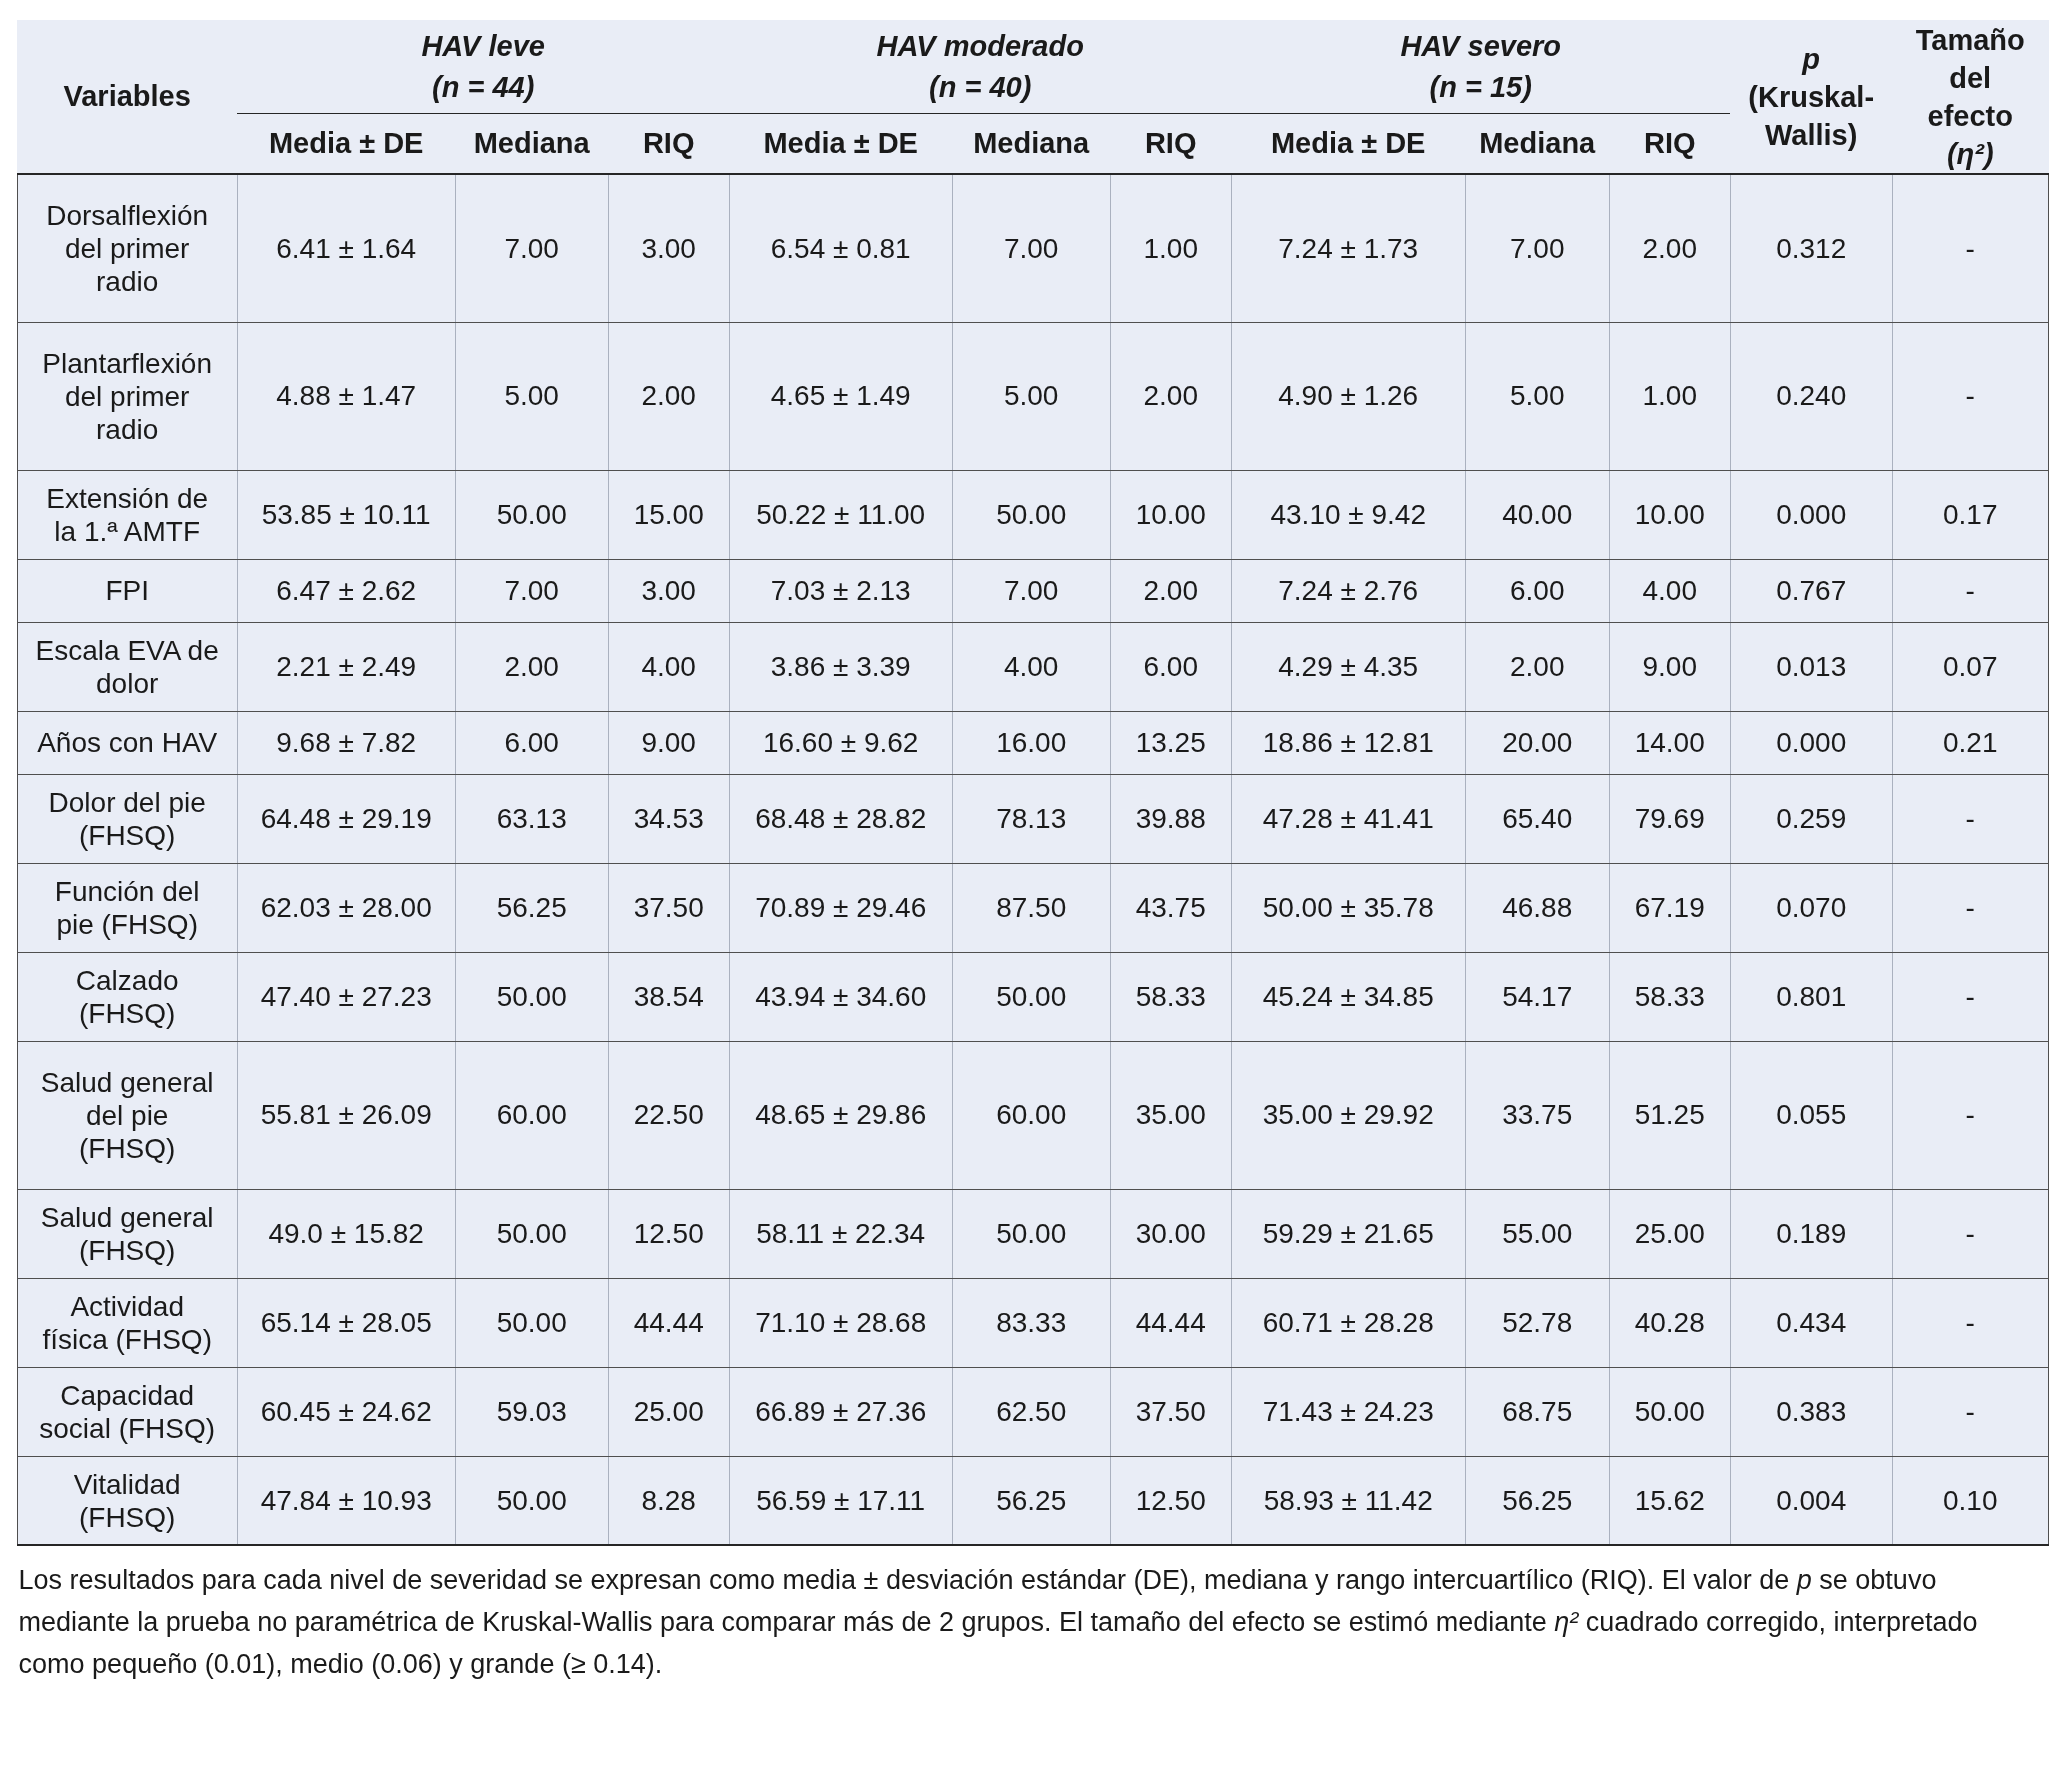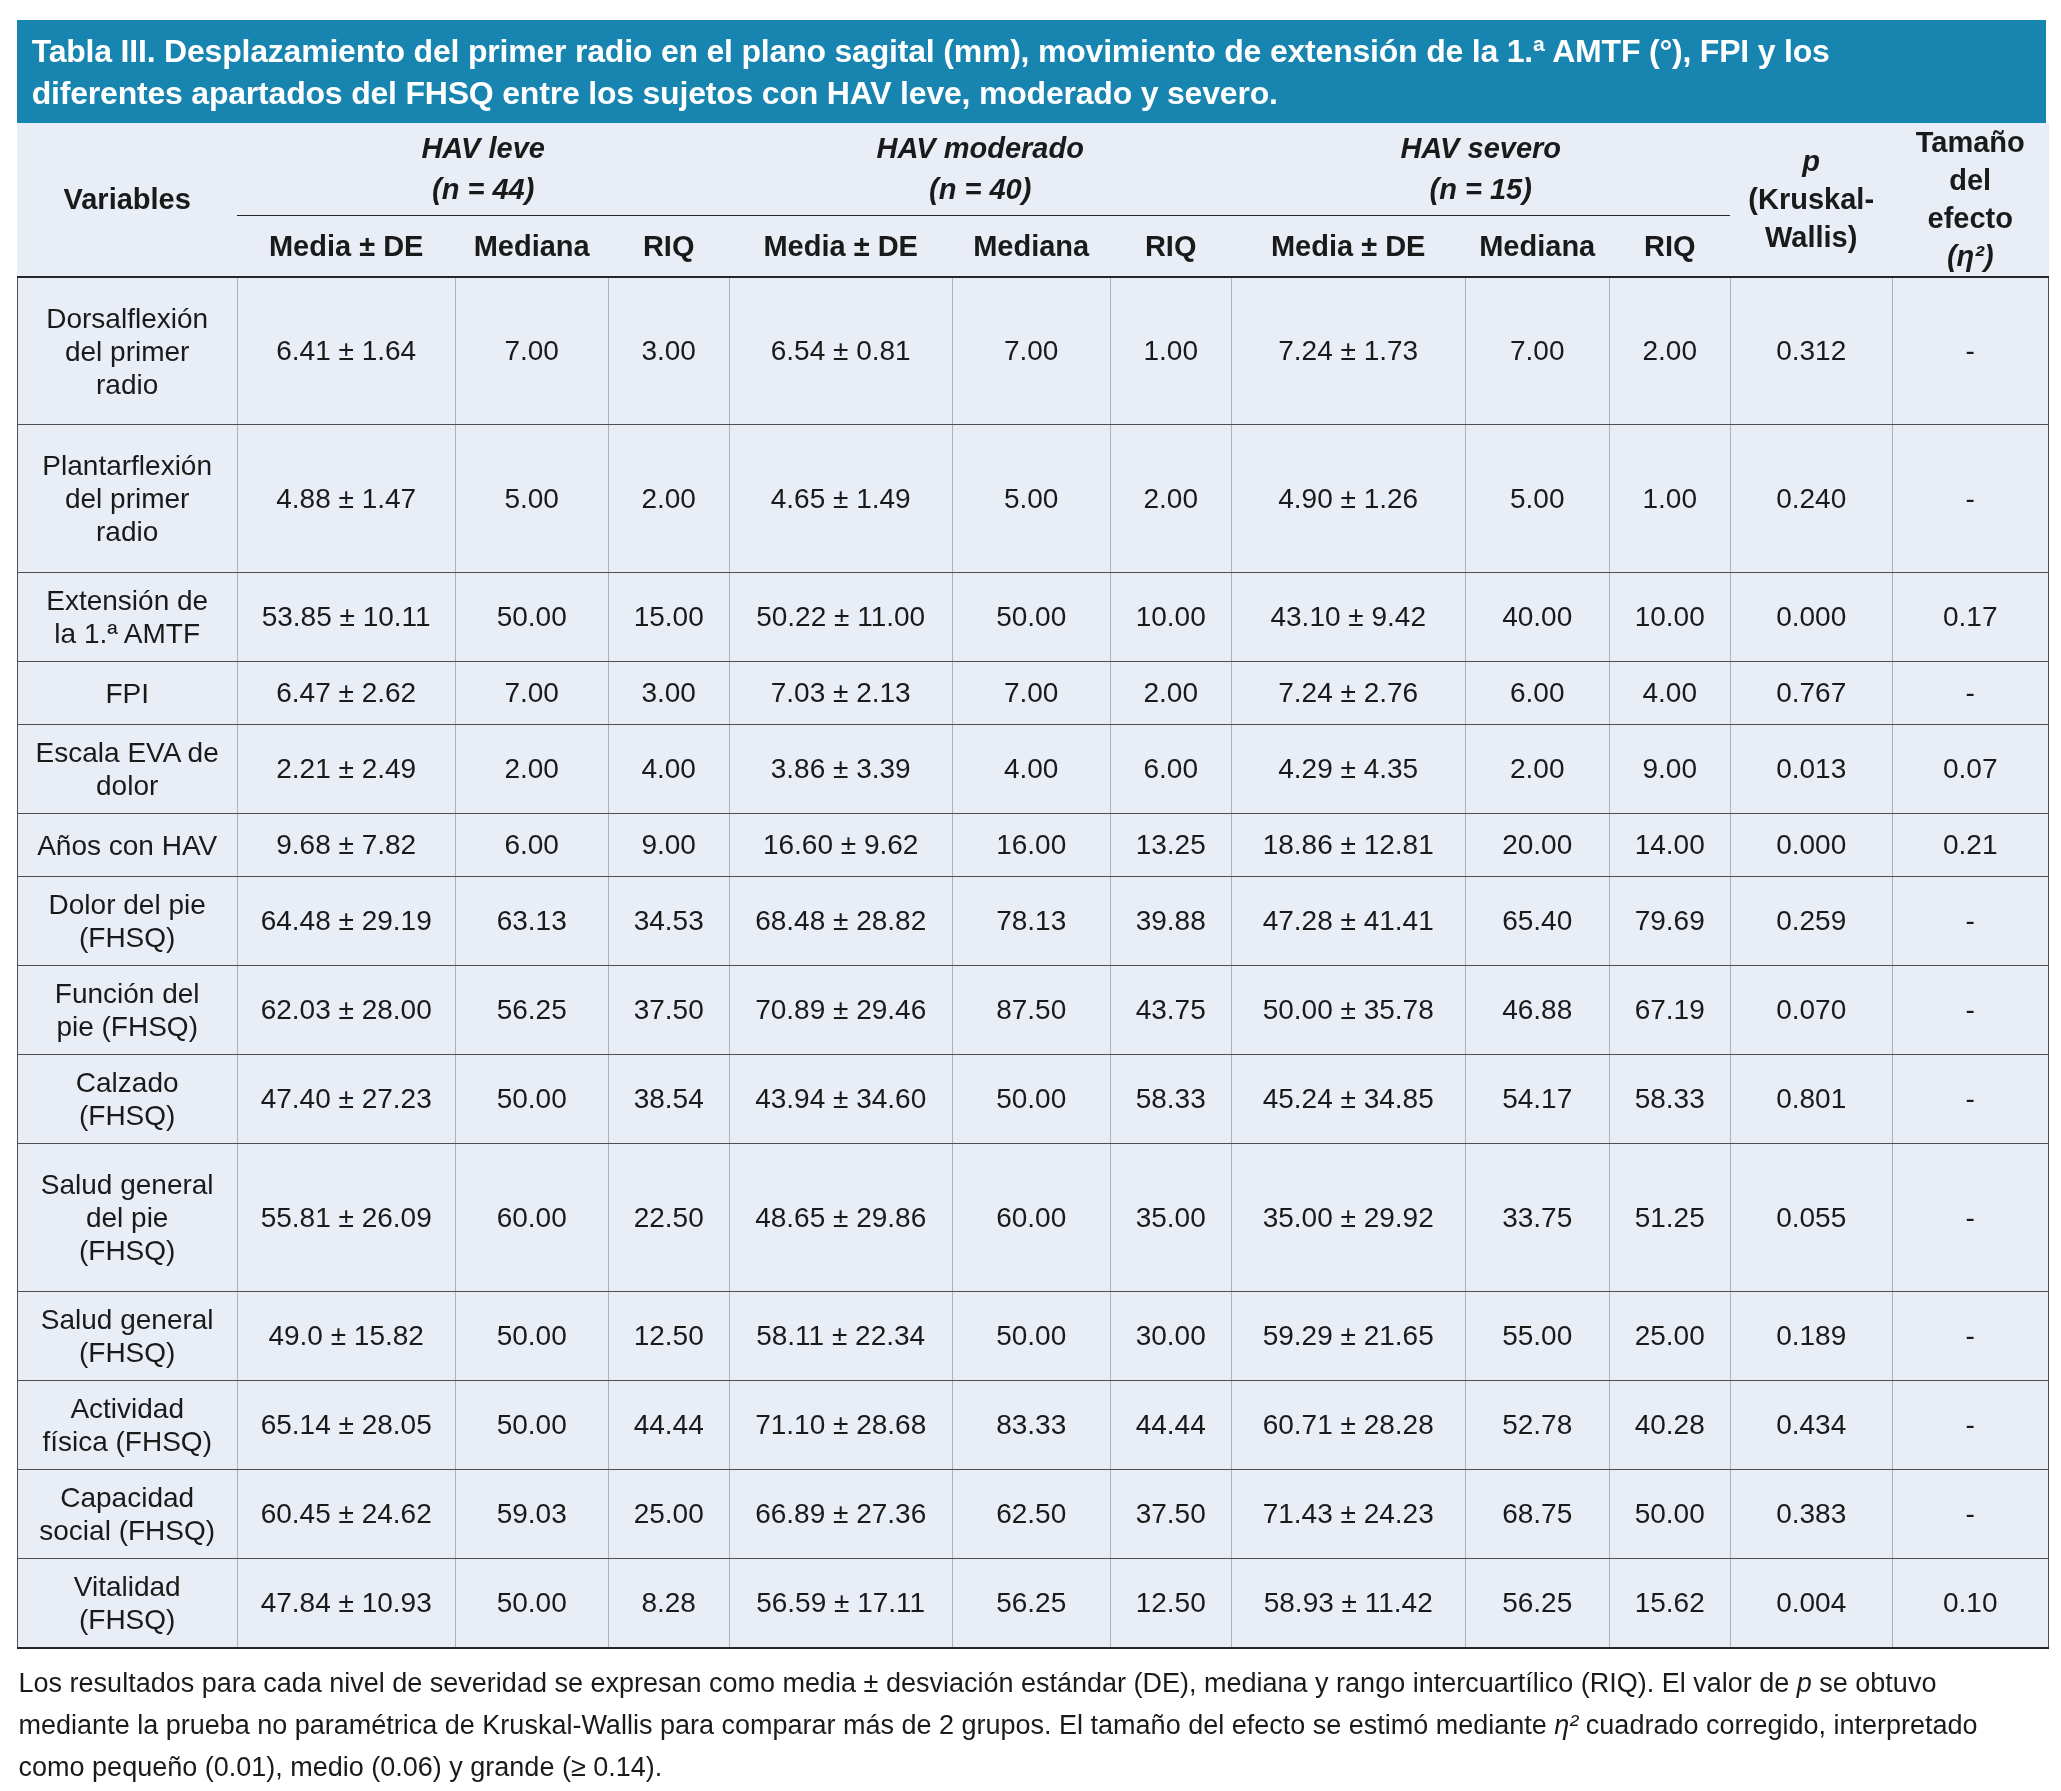--- a/index.html
+++ b/index.html
@@ -68,24 +68,20 @@
 
   
   .notes{background:#ffffff;padding:13px 1.9px 0 1.9px;}
   .notes p{margin:0;font-size:27px;line-height:42px;color:var(--ink);}
 </style>
 </head>
 <body>
 
 <div class="page">
 
-  <div class="title-bar">
-    <div class="title pre">Tabla III. Desplazamiento del primer radio en el plano sagital (mm), movimiento de extensión de la 1.ª AMTF (°), FPI y los
-diferentes apartados del FHSQ entre los sujetos con HAV leve, moderado y severo.</div>
-  </div>
 
   <table class="tbl">
     <colgroup>
       <col style="width:220px">
         <col style="width:218px">
         <col style="width:153px">
         <col style="width:121px">
       <col style="width:223px">
         <col style="width:158px">
         <col style="width:121px">

